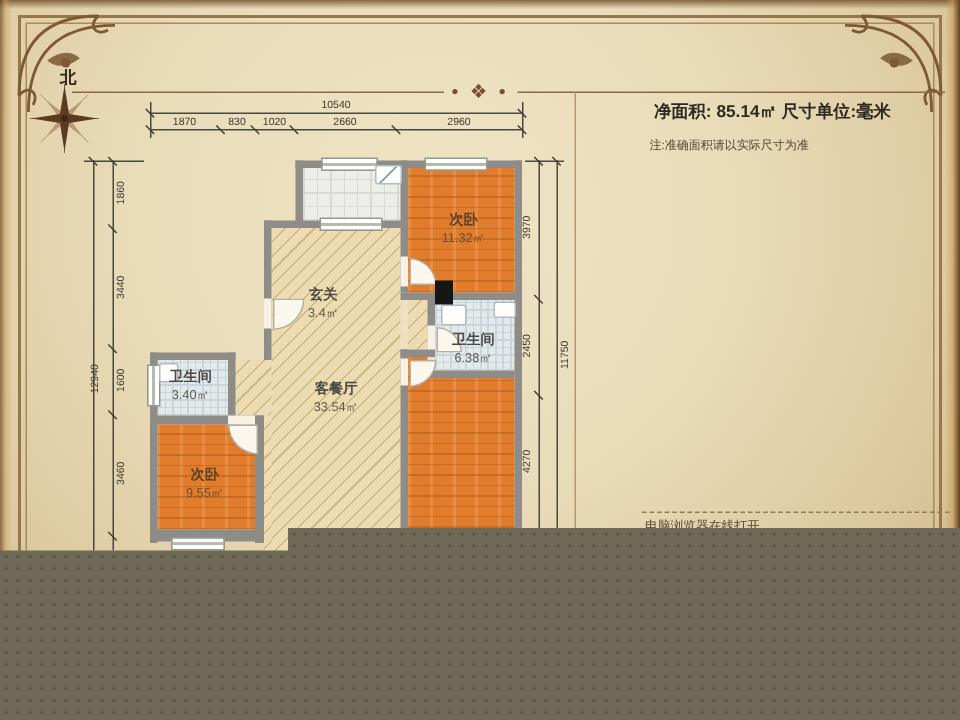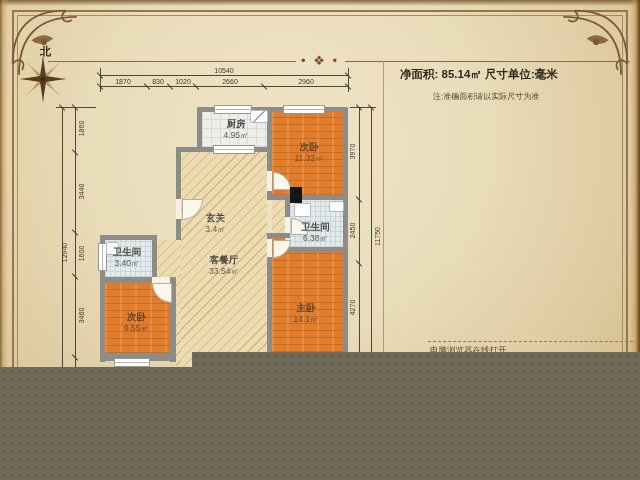--- a/index.html
+++ b/index.html
@@ -83,21 +83,21 @@
     <line x1="0" y1="-23" x2="0" y2="23" stroke="#7a5a3a" stroke-width="0.6"></line>
     <line x1="-16" y1="-16" x2="16" y2="16" stroke="#9a7c54" stroke-width="0.5"></line>
     <line x1="-16" y1="16" x2="16" y2="-16" stroke="#9a7c54" stroke-width="0.5"></line>
     <path d="M-13 -13 L0 -3 L13 -13 L3 0 L13 13 L0 3 L-13 13 L-3 0 Z" fill="#b99a6e"></path>
     <path d="M0 -22 L3.5 0 L0 22 L-3.5 0 Z" fill="#5a3c22"></path>
     <path d="M-22 0 L0 -3.5 L22 0 L0 3.5 Z" fill="#5a3c22"></path>
     <circle r="2.2" fill="#3c2715"></circle>
   </svg>
 
   <div class="hdr" style="left:383px;top:61px;width:1px;height:291px;background:#b59872;"></div>
-  <div class="hdr" style="left:400px;top:67px;width:230px;text-align:left;font-size:11.5px;font-weight:bold;color:#2e2a22;">净面积: 85.14㎡  尺寸单位:毫米</div>
+  <div class="hdr" style="left:400px;top:67px;width:230px;text-align:center;font-size:11.5px;font-weight:bold;color:#2e2a22;">净面积: 85.14㎡  尺寸单位:毫米</div>
   <div class="hdr" style="left:433px;top:91px;font-size:8px;color:#55452f;">注:准确面积请以实际尺寸为准</div>
   <div class="dash" style="left:428px;top:341px;width:205px;"></div>
   <div class="hdr" style="left:430px;top:345px;font-size:8.5px;color:#55452f;">电脑浏览器在线打开,</div>
 
   <div class="floor f-kitchen" style="left:202px;top:112px;width:65px;height:35px;"></div>
   <div class="floor f-wood" style="left:272px;top:112px;width:71px;height:83px;"></div>
   <div class="floor f-hatch" style="left:181px;top:152px;width:86px;height:215px;"></div>
   <div class="floor f-hatch" style="left:157px;top:240px;width:24px;height:37px;"></div>
   <div class="floor f-hatch" style="left:176px;top:277px;width:5px;height:90px;"></div>
   <div class="floor f-hatch" style="left:272px;top:200px;width:13px;height:33px;"></div>
@@ -142,51 +142,43 @@
   <div class="arc" style="left:273px;top:240px;width:16px;height:16px;border-bottom-right-radius:100%;"></div>
   <div class="gap" style="left:285px;top:217px;width:5px;height:16px;"></div>
   <div class="arc" style="left:291px;top:218px;width:15px;height:15px;border-top-right-radius:100%;"></div>
 
   <div class="flue" style="left:290px;top:187px;width:12px;height:16px;"></div>
   <div class="fixt" style="left:250px;top:110px;width:16px;height:11px;background-image:linear-gradient(135deg,rgba(0,0,0,0) 46%,#9aa 46%,#9aa 54%,rgba(0,0,0,0) 54%);"></div>
   <div class="fixt" style="left:294px;top:203px;width:15px;height:12px;"></div>
   <div class="fixt" style="left:329px;top:201px;width:13px;height:9px;"></div>
   <div class="fixt" style="left:106px;top:242px;width:11px;height:11px;"></div>
 
-  <div class="rlabel" style="left:201px;top:118px;width:70px;">
-    <div class="rname">厨房</div>
-    <div class="rarea">4.95㎡</div>
-  </div>
   <div class="rlabel" style="left:275px;top:141px;width:68px;">
     <div class="rname" style="color:#5d4328;">次卧</div>
     <div class="rarea" style="color:#6b4f30;">11.32㎡</div>
   </div>
-  <div class="rlabel" style="left:188px;top:212px;width:55px;">
+  <div class="rlabel" style="left:188px;top:191px;width:55px;">
     <div class="rname">玄关</div>
     <div class="rarea">3.4㎡</div>
   </div>
   <div class="rlabel" style="left:288px;top:221px;width:55px;">
     <div class="rname">卫生间</div>
     <div class="rarea">6.38㎡</div>
   </div>
   <div class="rlabel" style="left:102px;top:246px;width:50px;">
     <div class="rname">卫生间</div>
     <div class="rarea">3.40㎡</div>
   </div>
   <div class="rlabel" style="left:190px;top:254px;width:68px;">
     <div class="rname">客餐厅</div>
     <div class="rarea">33.54㎡</div>
   </div>
   <div class="rlabel" style="left:104px;top:311px;width:65px;">
     <div class="rname" style="color:#5d4328;">次卧</div>
     <div class="rarea" style="color:#6b4f30;">9.55㎡</div>
-  </div>
-  <div class="rlabel" style="left:272px;top:302px;width:68px;">
-    <div class="rname" style="color:#5d4328;">主卧</div>
-    <div class="rarea" style="color:#6b4f30;">14.1㎡</div>
   </div>
 
   <div class="dim" style="left:100px;top:75px;width:248px;height:1px;"></div>
   <div class="dim" style="left:100px;top:86px;width:248px;height:1px;"></div>
   <div class="dim" style="left:62px;top:107px;width:1px;height:260px;"></div>
   <div class="dim" style="left:75px;top:107px;width:1px;height:260px;"></div>
   <div class="dim" style="left:359px;top:107px;width:1px;height:245px;"></div>
   <div class="dim" style="left:371px;top:107px;width:1px;height:245px;"></div>
   <div class="dim" style="left:100px;top:68px;width:1px;height:24px;"></div>
   <div class="dim" style="left:348px;top:68px;width:1px;height:24px;"></div>

